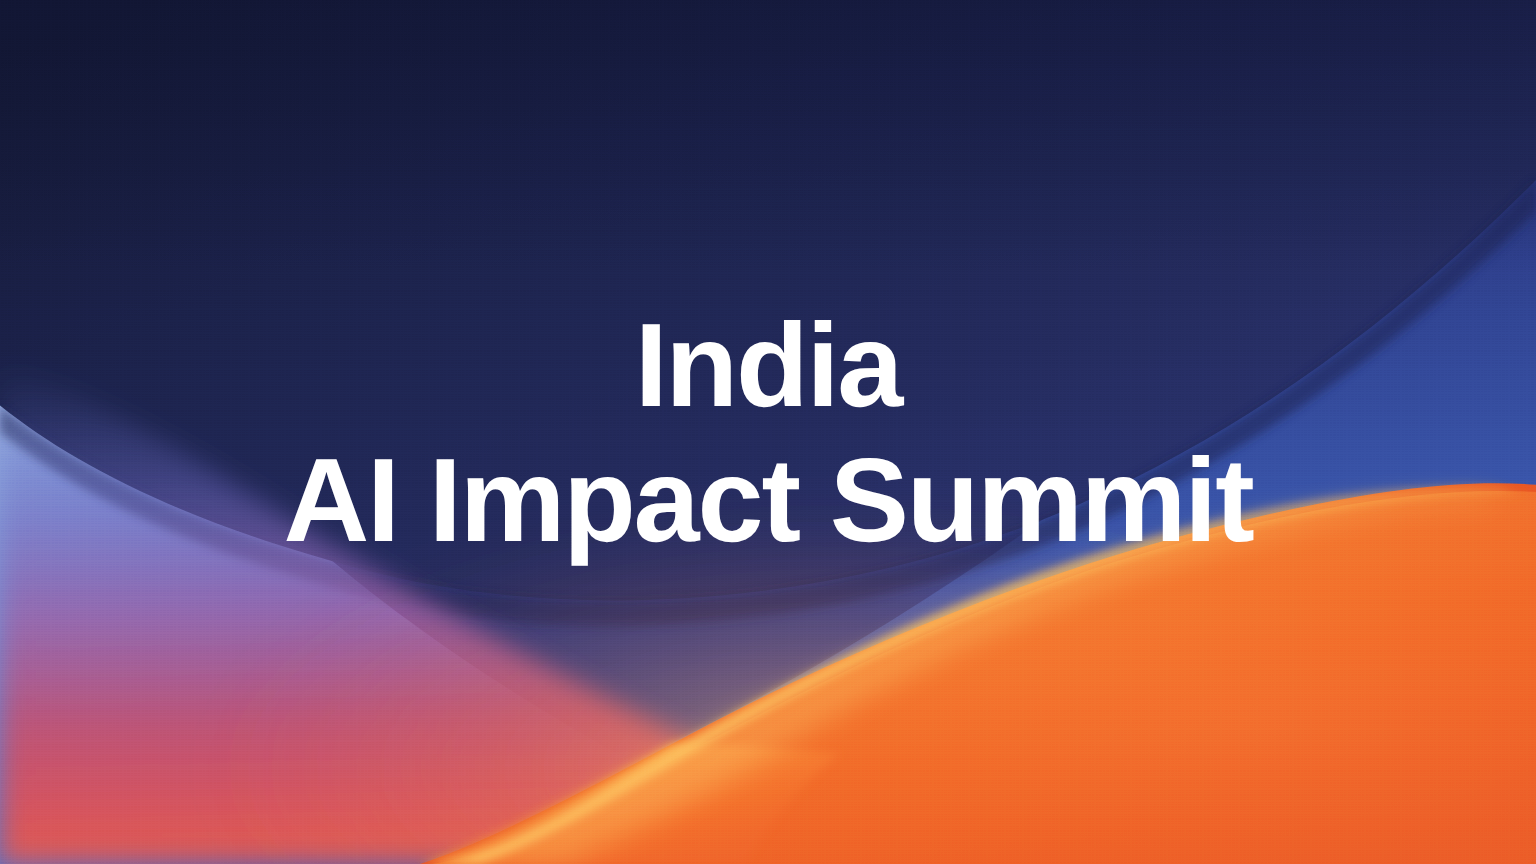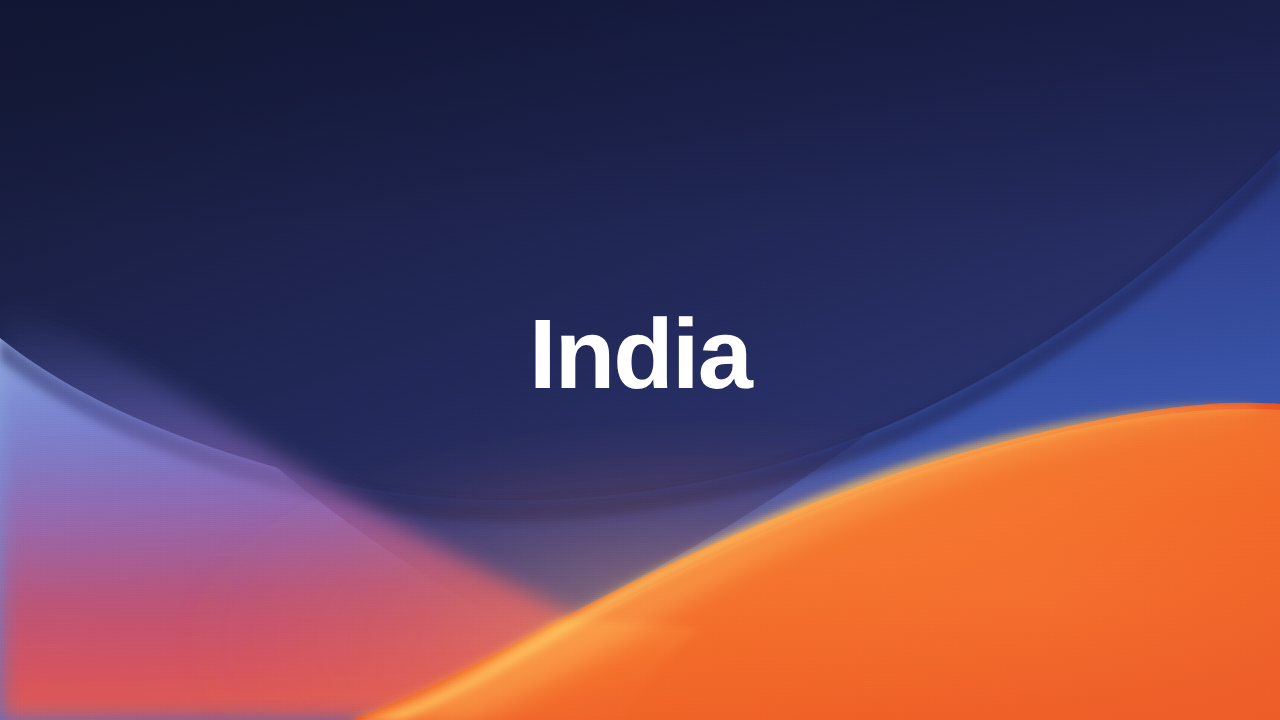--- a/index.html
+++ b/index.html
@@ -237,15 +237,16 @@
              C 790 538 930 478 1060 446
              C 1140 426 1200 418 1250 420 Z" fill="#ffcf6e" opacity="0.30" filter="url(#blurMd)"></path>
 
     <rect x="0" y="0" width="1280" height="230" fill="url(#gTopShade)"></rect>
   </svg>
 
   <div id="grain"></div>
 
   <div id="title-block">
     <div class="title-line" id="title-line-1">India</div>
+    <div class="title-line" id="title-line-2">AI Impact Summit</div>
   </div>
 
 </div>
 
 </body></html>

